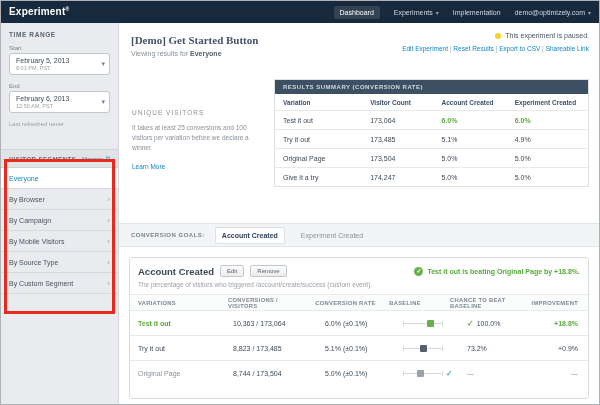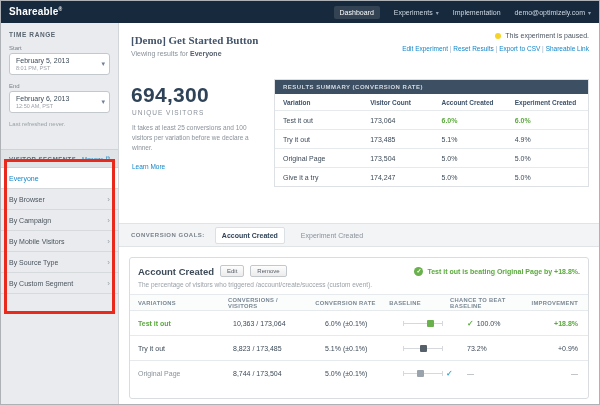--- a/index.html
+++ b/index.html
@@ -95,21 +95,21 @@
   .h-gray { background:#9aa3ab; left:14px; }
   .check-green { color:#5aa93c; font-size:8px; font-weight:bold; }
   .check-blue { color:#3aa4c9; font-size:8px; font-weight:bold; }
 </style>
 </head>
 <body>
 
 <div class="page">
 
   <div class="navbar">
-    <div class="brand"><span>Shareable</span><sup>®</sup></div>
+    <div class="brand"><span>Experiment</span><sup>®</sup></div>
     <div class="nav-right">
       <div class="nav-item active">
           <span>Dashboard</span>
         </div>
       <div class="nav-item">
           <span>Experiments</span>
           <span class="nav-caret">▾</span>
         </div>
       <div class="nav-item">
           <span>Implementation</span>
@@ -176,21 +176,20 @@
     <div class="page-subtitle"><span>Viewing results for </span><b>Everyone</b></div>
 
     <div class="status-line">
         <span class="status-dot"></span>
         <span>This experiment is paused.</span>
       </div>
     <div class="links-line">
       <span class="link">Edit Experiment</span><span class="link">Reset Results</span><span class="link">Export to CSV</span><span class="link">Shareable Link</span>
     </div>
 
-    <div class="big-number">694,300</div>
     <div class="big-label">UNIQUE VISITORS</div>
     <div class="big-note">It takes at least 25 conversions and 100 visitors per variation before we declare a winner.</div>
     <div class="learn-more">Learn More</div>
 
     <div class="summary">
       <div class="summary-titlebar">RESULTS SUMMARY (CONVERSION RATE)</div>
       <div class="summary-row head">
         <div class="sc sc1">Variation</div>
         <div class="sc sc2">Visitor Count</div>
         <div class="sc sc3">Account Created</div>

